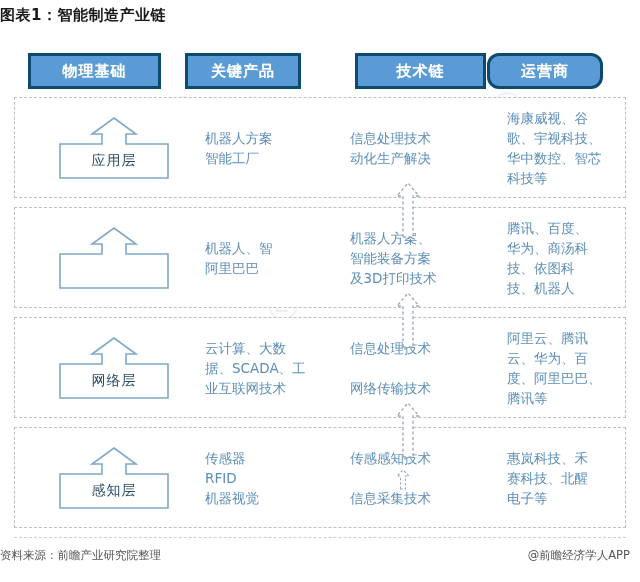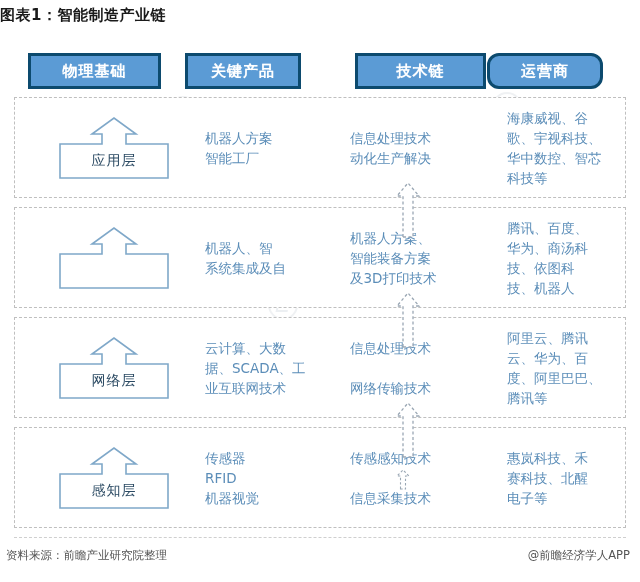--- a/index.html
+++ b/index.html
@@ -109,21 +109,21 @@
     left:396px;top:468px;
     width:14px;height:22px;
   }
 
   
   .foot-rule{
     position:absolute;left:14px;top:537px;width:612px;
     border-top:1px dashed #cfcfcf;
   }
   .src{
-    position:absolute;left:6px;top:548px;
+    position:absolute;left:0;top:548px;
     font-size:11.5px;color:#555555;
     font-family:"DejaVu Sans","Liberation Sans",sans-serif;
   }
   .brand{
     position:absolute;right:10px;top:548px;
     font-size:11.5px;color:#555555;
     font-family:"DejaVu Sans","Liberation Sans",sans-serif;
     text-align:right;
   }
 
@@ -194,21 +194,21 @@
   </div>
 
   <div class="row r1">
     <div class="layer-badge">
       <svg width="110" height="62" viewBox="0 0 110 62">
         <path d="M1,61 L1,27 L43,27 L43,17 L33,17 L55,1 L77,17 L67,17 L67,27 L109,27 L109,61 Z" fill="#ffffff" stroke="#7fa8c9" stroke-width="1.6" stroke-linejoin="miter"></path>
       </svg>
     </div>
     <div class="cell c-prod vc">
       <span class="ln">机器人、智</span>
-      <span class="ln">系统集成及自</span>
+      <span class="ln">阿里巴巴</span>
     </div>
     <div class="cell c-tech vc">
       <span class="ln">机器人方案、</span>
       <span class="ln">智能装备方案</span>
       <span class="ln">及3D打印技术</span>
     </div>
     <div class="cell c-oper vc">
       <span class="ln">腾讯、百度、</span>
       <span class="ln">华为、商汤科</span>
       <span class="ln">技、依图科</span>

